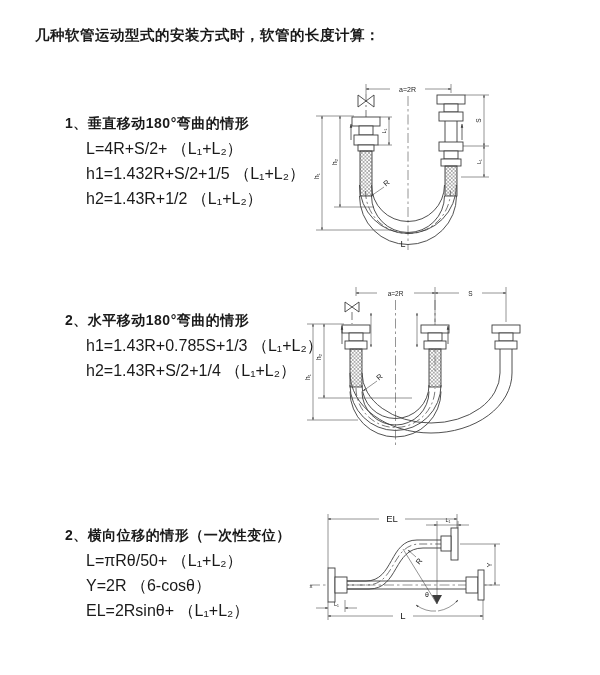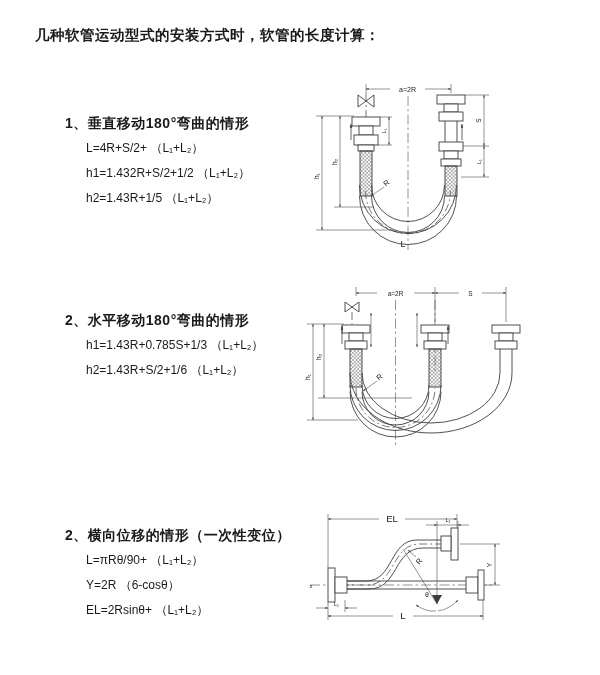--- a/index.html
+++ b/index.html
@@ -1,54 +1,54 @@
 <!DOCTYPE html>
 <html><head>
 <meta charset="utf-8">
 <style>
   html,body{margin:0;padding:0;background:#fff;}
   .page{position:relative;width:528px;height:675px;background:#ffffff;overflow:hidden;
         font-family:"Liberation Sans","DejaVu Sans",sans-serif;color:#1a1a1a;}
   .title{position:absolute;left:35px;top:26px;font-size:14.5px;font-weight:bold;letter-spacing:0.5px;}
   .sec{position:absolute;left:47px;line-height:25px;margin-left:18px;}
   .heading{font-size:14px;font-weight:bold;letter-spacing:0.5px;white-space:nowrap;}
-  .formula{font-size:12px;padding-left:21px;white-space:nowrap;}
+  .formula{font-size:16px;padding-left:21px;white-space:nowrap;}
   .diag{position:absolute;}
   .ln{stroke:#3d3d3d;stroke-width:0.9;fill:none;}
   .th{stroke:#3d3d3d;stroke-width:0.55;fill:none;}
   .mv{stroke:#3d3d3d;stroke-width:0.8;fill:none;}
   .cl{stroke:#3d3d3d;stroke-width:0.55;fill:none;stroke-dasharray:10 3 2.5 3;}
   .da{stroke:#3d3d3d;stroke-width:0.7;fill:none;stroke-dasharray:8 3 2 3;}
   .fl{fill:#ffffff;stroke:#3d3d3d;stroke-width:0.9;}
   .br{stroke:#3d3d3d;stroke-width:0.9;}
   .diag text{fill:#1c1c1c;font-family:"Liberation Sans","DejaVu Sans",sans-serif;}
 </style>
 </head>
 <body>
 
 <div class="page">
 
   <div class="title">几种软管运动型式的安装方式时，软管的长度计算：</div>
 
   <div class="sec" style="top:111px">
     <div class="heading">1、垂直移动180°弯曲的情形</div>
     <div class="formula">L=4R+S/2+ （L₁+L₂）</div>
-    <div class="formula">h1=1.432R+S/2+1/2 （L₁+L₂）</div>
-    <div class="formula">h2=1.43R+1/5 （L₁+L₂）</div>
+    <div class="formula">h1=1.432R+S/2+1/5 （L₁+L₂）</div>
+    <div class="formula">h2=1.43R+1/2 （L₁+L₂）</div>
   </div>
 
   <div class="sec" style="top:308px">
     <div class="heading">2、水平移动180°弯曲的情形</div>
     <div class="formula">h1=1.43R+0.785S+1/3 （L₁+L₂）</div>
-    <div class="formula">h2=1.43R+S/2+1/6 （L₁+L₂）</div>
+    <div class="formula">h2=1.43R+S/2+1/4 （L₁+L₂）</div>
   </div>
 
   <div class="sec" style="top:523px">
     <div class="heading">2、横向位移的情形（一次性变位）</div>
-    <div class="formula">L=πRθ/90+ （L₁+L₂）</div>
+    <div class="formula">L=πRθ/50+ （L₁+L₂）</div>
     <div class="formula">Y=2R （6-cosθ）</div>
     <div class="formula">EL=2Rsinθ+ （L₁+L₂）</div>
   </div>
 
   <svg class="diag" style="left:300px;top:70px" width="300" height="200" viewBox="300 70 300 200">
     <defs>
       <marker id="arA" viewBox="0 0 10 10" refX="9.5" refY="5" markerWidth="7" markerHeight="5" orient="auto-start-reverse">
         <path d="M0,1.8 L10,5 L0,8.2 z" fill="#3d3d3d"></path>
       </marker>
       <pattern id="htA" width="3.6" height="3.6" patternUnits="userSpaceOnUse">

